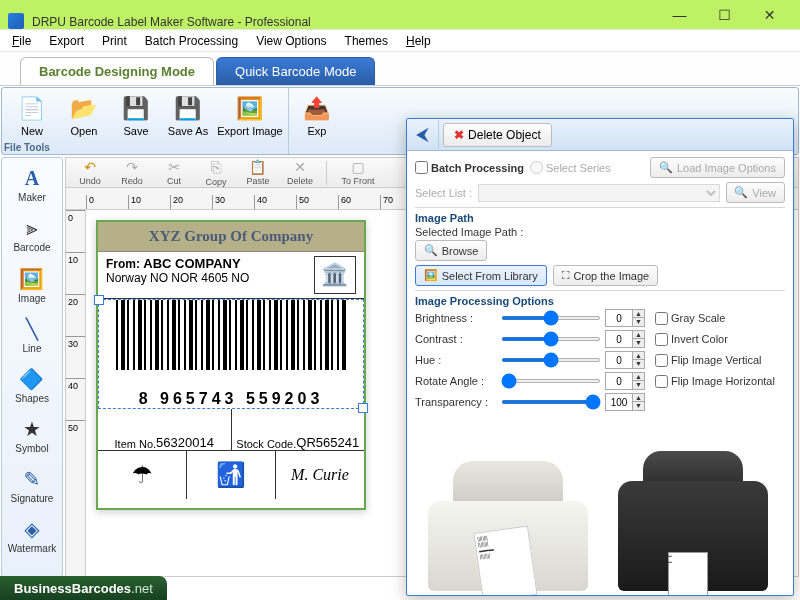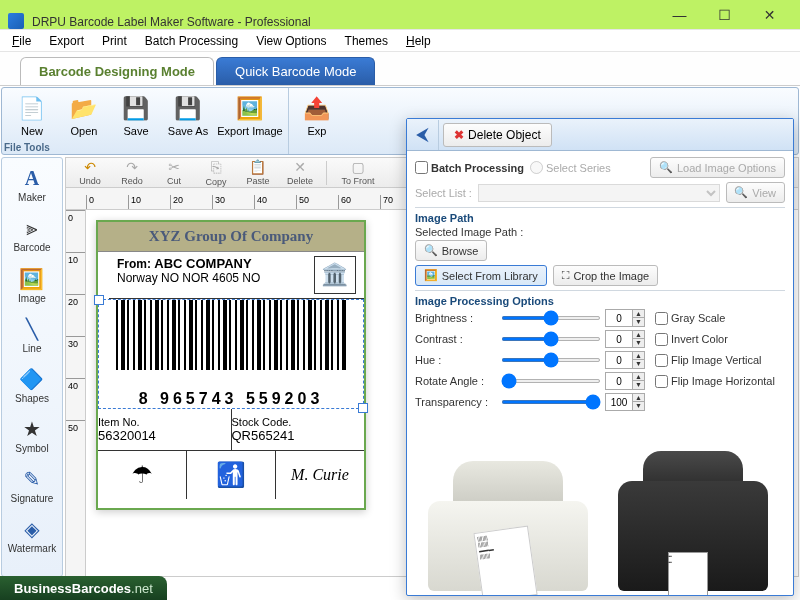--- a/index.html
+++ b/index.html
@@ -43,31 +43,31 @@
 .mini-toolbar .mbtn { width:40px; height:28px; display:flex; flex-direction:column; align-items:center; justify-content:center; font-size:9px; cursor:pointer; border-radius:3px; color:#555; gap:1px;}
 .mini-toolbar .mbtn .mi { font-size:14px;}
 .ruler-h { height:22px; background:#f5f5f5; border-bottom:1px solid #ccc; display:flex; align-items:flex-end; font-size:9px; padding-left:20px; position:relative; overflow:hidden;}
 .ruler-h span { display:inline-block; width:42px; border-left:1px solid #999; padding-left:2px; height:14px; line-height:10px;}
 .ruler-v { position:absolute; left:0; top:52px; bottom:0; width:20px; background:#f5f5f5; border-right:1px solid #ccc; display:flex; flex-direction:column; font-size:9px;}
 .ruler-v span { height:42px; border-top:1px solid #999; padding-top:2px; padding-left:2px;}
 
 
 .label { position:absolute; left:30px; top:62px; width:270px; height:290px; background:#fff; border:2px solid #6aa84f; box-shadow:0 2px 8px rgba(0,0,0,0.2);}
 .label-header { height:30px; background:#b5b088; display:flex; align-items:center; justify-content:center; font-size:15px; font-weight:700; color:#4a5a7a; font-family:Georgia,serif; border-bottom:1px solid #888;}
-.label-from { padding:4px 8px; display:flex; gap:6px; font-size:12px; border-bottom:1px solid #333;margin-left:11px;}
+.label-from { padding:4px 8px; display:flex; gap:6px; font-size:12px; border-bottom:1px solid #333;}
 .label-from .ftxt { flex:1;}
 .label-from .ftxt .company{ font-weight:700; font-size:13px;}
 .label-from .houseico { width:42px; height:38px; border:1px solid #333; display:flex; align-items:center; justify-content:center; font-size:22px;}
 .barcode-section { height:110px; border-bottom:1px solid #333; position:relative; display:flex; flex-direction:column; align-items:center; justify-content:center;}
 .barcode-bars { height:70px; width:230px; background:repeating-linear-gradient(90deg,#000 0,#000 2px,#fff 2px,#fff 5px,#000 5px,#000 9px,#fff 9px,#fff 11px,#000 11px,#000 13px,#fff 13px,#fff 17px);}
 .barcode-text { font-size:16px; font-weight:700; letter-spacing:4px; margin-top:20px;}
 .selected-handles::before,.selected-handles::after{content:"";position:absolute;width:8px;height:8px;background:#fff;border:1px solid #3a7bd5;}
 .selected-handles::before{top:-5px;left:-5px;} .selected-handles::after{bottom:-5px;right:-5px;}
 .item-row { display:flex; border-bottom:1px solid #333; height:42px;}
-.item-cell { flex:1; border-right:1px solid #333; display:flex; flex-direction:column; align-items:flex-start; justify-content:center; font-size:11px;}
+.item-cell { flex:1; border-right:1px solid #333; display:flex; flex-direction:row; align-items:flex-end; justify-content:center; font-size:11px;}
 .item-cell:last-child{border-right:none;}
 .item-cell .v { font-weight:400; font-size:13px;}
 .sign-row { display:flex; height:48px;}
 .sign-cell { flex:1; border-right:1px solid #333; display:flex; align-items:center; justify-content:center; font-size:24px;}
 .sign-cell.sig { font-family:cursive; font-size:16px; font-style:italic;}
 .sign-cell:last-child{border-right:none;text-align:right;}
 
 
 .prop-panel { position:absolute; top:118px; left:406px; right:6px; bottom:4px; background:#fff; border:1px solid #3a7bd5; box-shadow:0 4px 16px rgba(0,0,0,0.25); z-index:20; border-radius:2px; overflow:hidden;}
 .prop-header { height:32px; background:linear-gradient(#eaf2fb,#d0e2f5); display:flex; align-items:center; border-bottom:1px solid #9fb8d3;}

